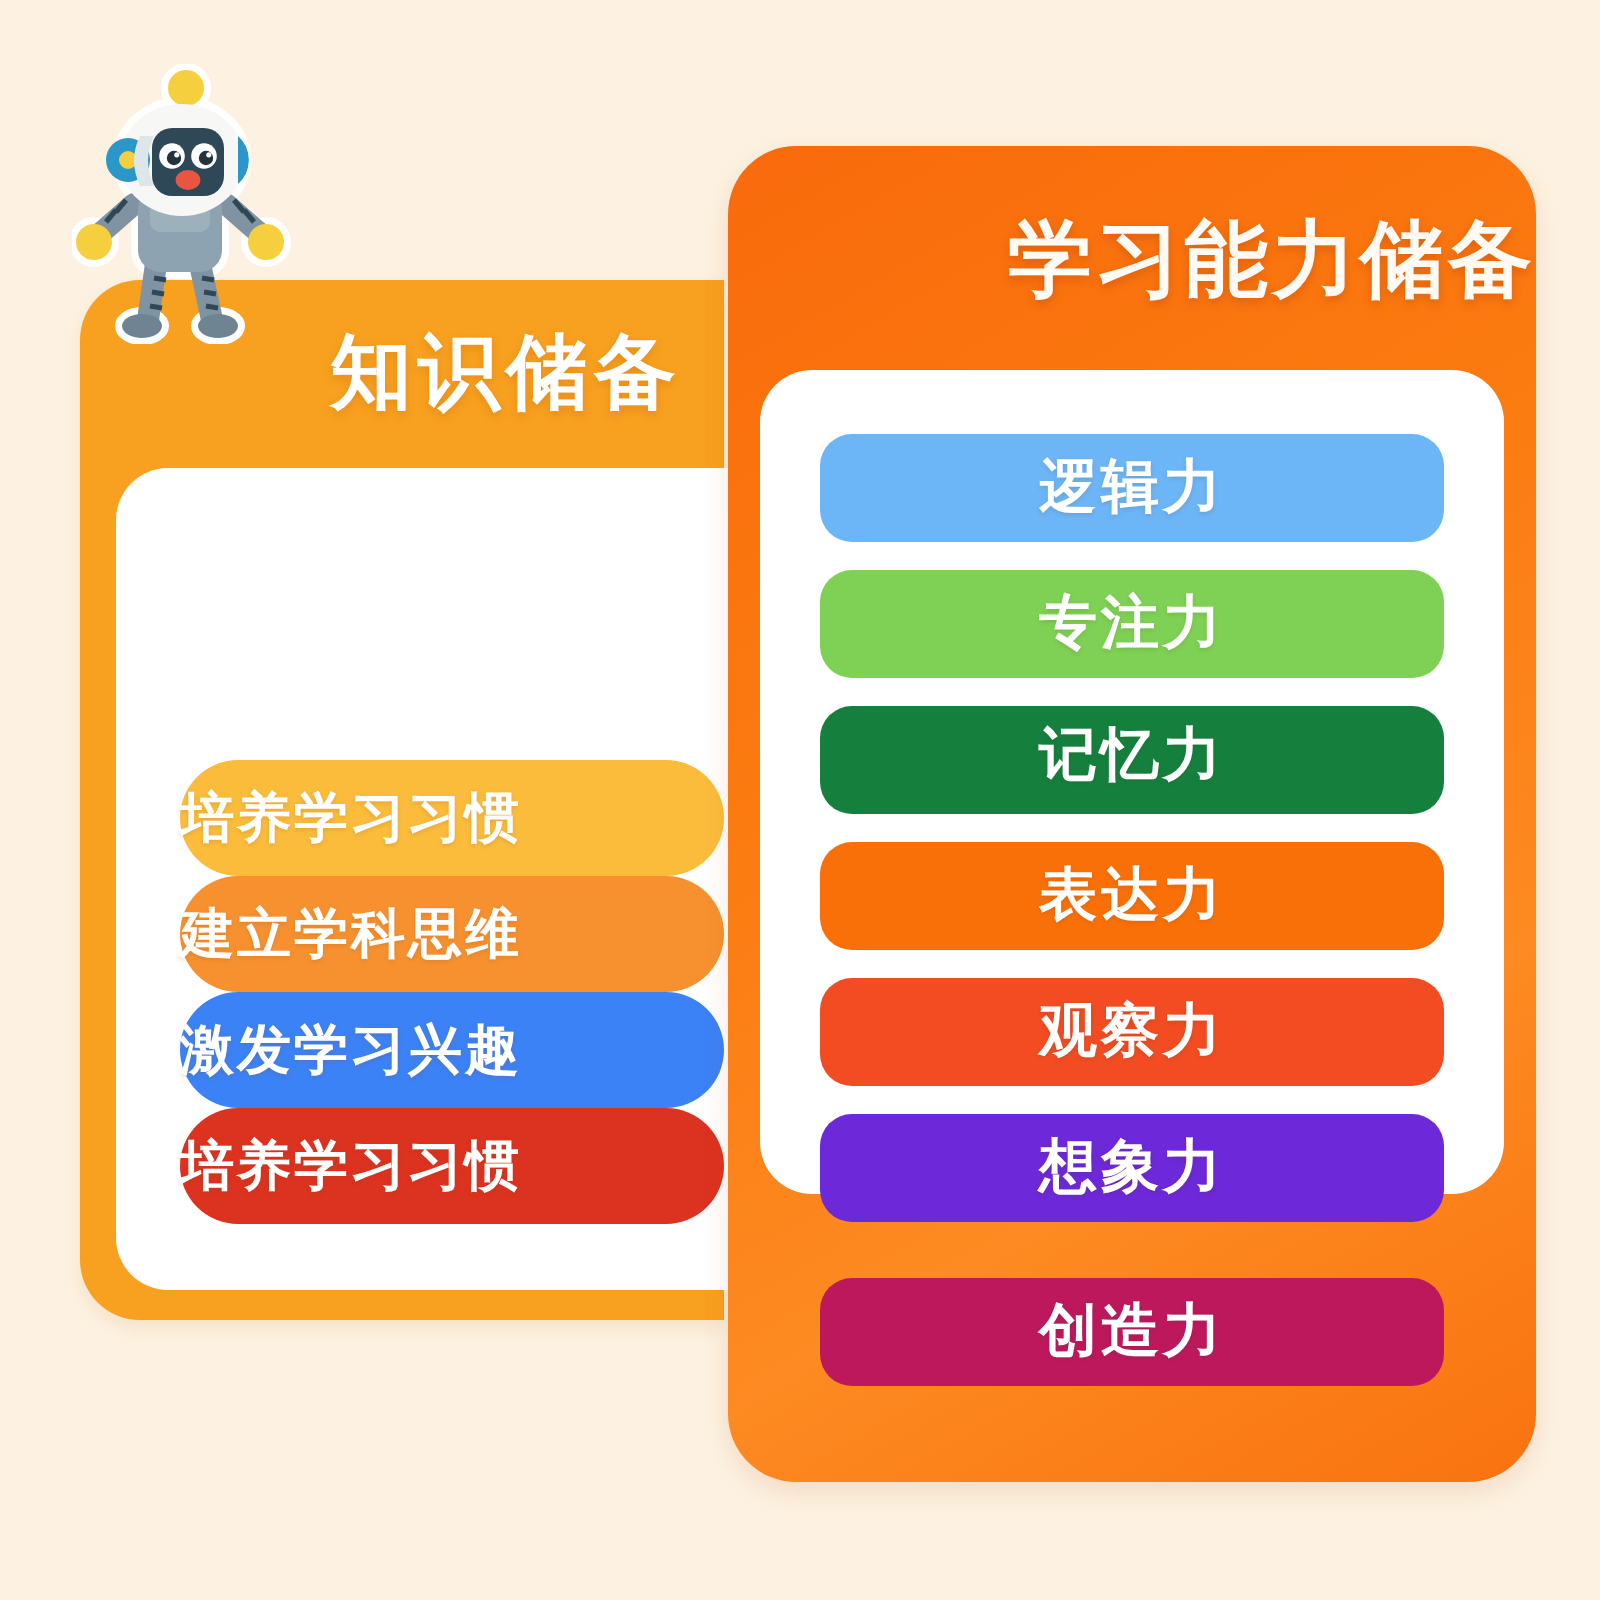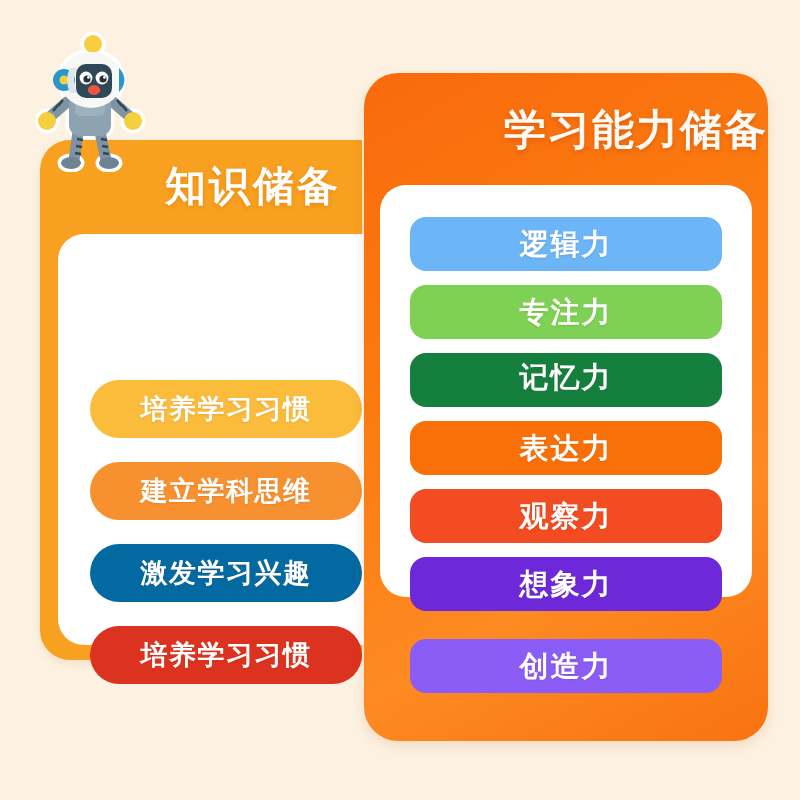--- a/index.html
+++ b/index.html
@@ -60,22 +60,21 @@
     position: absolute;
     left: 32px;
     top: 146px;
     width: 272px;
   }
   .lp {
     width: 272px;
     height: 58px;
     line-height: 58px;
     border-radius: 29px;
-    margin-bottom: 24px;
-    text-align: center;
+    text-align: left;
     font-size: 27px;
     font-weight: bold;
     color: #ffffff;
     letter-spacing: 1.5px;
     text-shadow: 0 1px 2px rgba(150, 70, 10, 0.18);
     box-sizing: border-box;
   }
 
   
   #right-card {
@@ -145,38 +144,38 @@
 </head>
 <body style="background: rgb(253, 242, 226);">
 
 <div id="stage" style="background: rgb(253, 242, 226);">
 
   <div id="left-card" style="background: rgb(248, 160, 31);">
     <div id="left-card-inner" style="background: rgb(255, 255, 255);">
       <div id="left-pills">
         <div class="lp" style="background: rgb(251, 188, 60);">培养学习习惯</div>
         <div class="lp" style="background: rgb(247, 145, 47);">建立学科思维</div>
-        <div class="lp" style="background: #0369a1;">激发学习兴趣</div>
+        <div class="lp" style="background: #3b82f6;">激发学习兴趣</div>
         <div class="lp" style="background: rgb(220, 50, 32);">培养学习习惯</div>
       </div>
     </div>
     <div id="left-title">知识储备</div>
   </div>
 
   <div id="right-card">
     <div id="right-title">学习能力储备</div>
     <div id="right-card-inner" style="background: rgb(255, 255, 255);">
       <div id="right-pills">
         <div class="rp" style="background: rgb(108, 181, 247);">逻辑力</div>
         <div class="rp" style="background: rgb(126, 209, 84);">专注力</div>
         <div class="rp" style="background: #15803d; font-family: Liberation Mono, monospace;">记忆力</div>
         <div class="rp" style="background: rgb(250, 112, 8);">表达力</div>
         <div class="rp" style="background: rgb(243, 76, 34);">观察力</div>
         <div class="rp" style="background: #6d28d9;">想象力</div>
-        <div class="rp" style="background: #8b5cf6; margin-top: 28px;">创造力</div>
+        <div class="rp" style="background: #be185d; margin-top: 28px;">创造力</div>
       </div>
     </div>
   </div>
 
   <div id="robot">
     <svg viewBox="0 0 112 140" width="112" height="140">
 
       <g stroke="#ffffff" stroke-width="7" stroke-linejoin="round" stroke-linecap="round" fill="none">
 
         <path d="M56 30 L56 18"></path>

